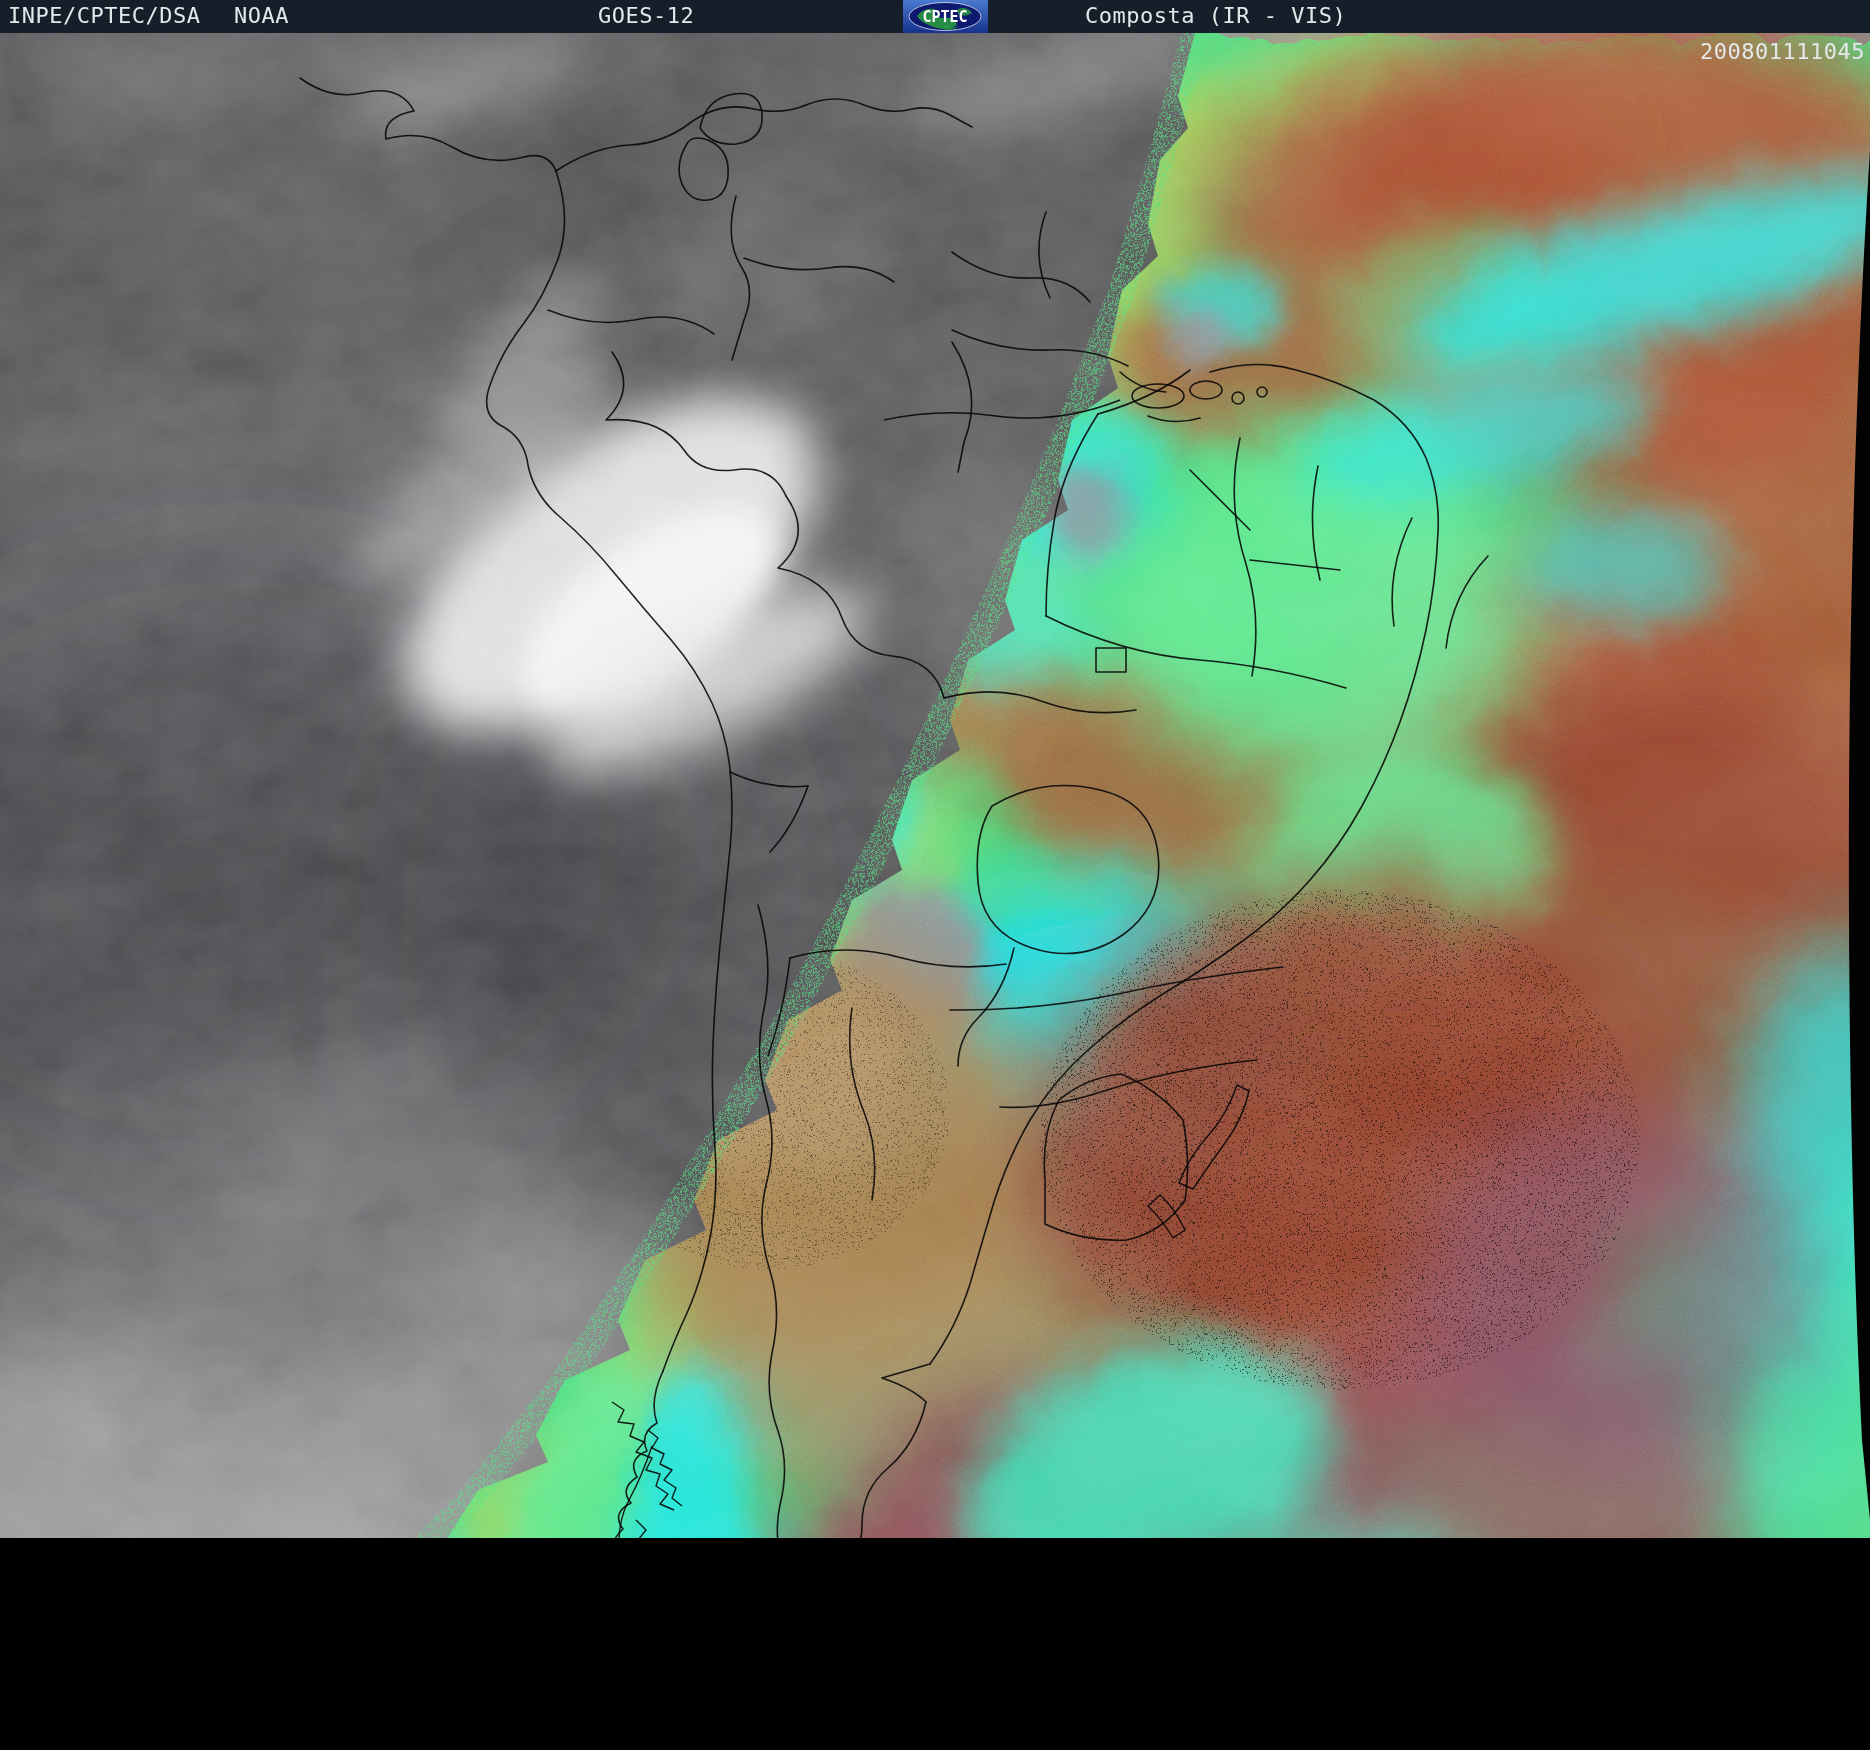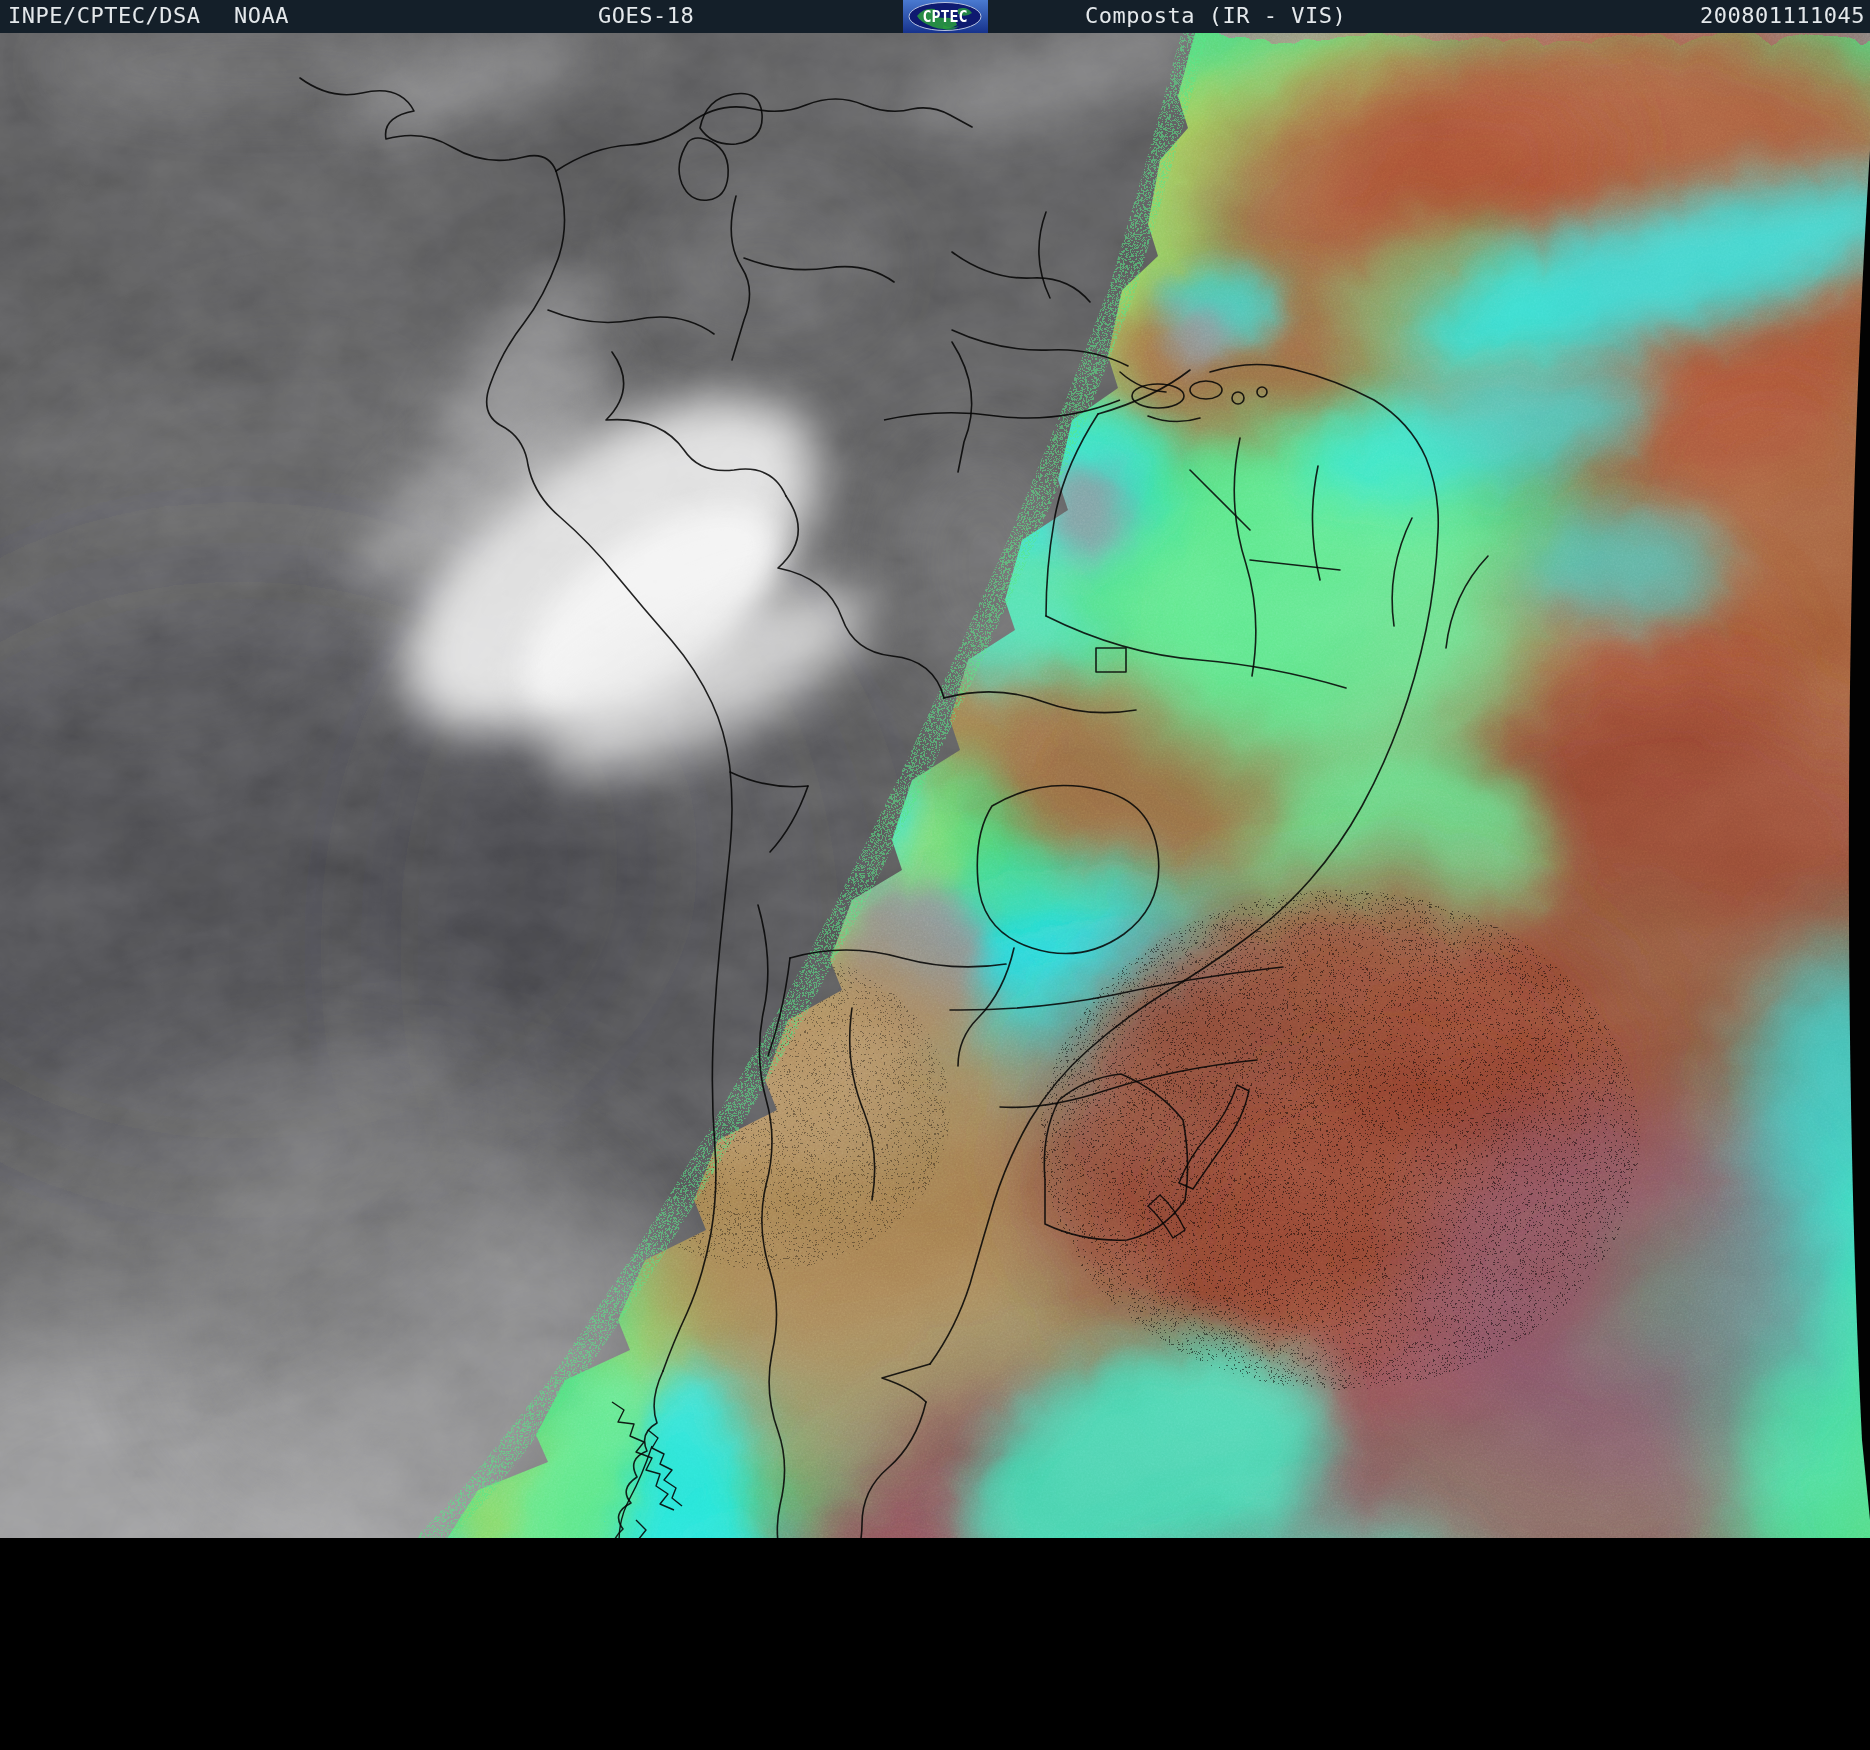--- a/index.html
+++ b/index.html
@@ -14,35 +14,35 @@
   }
   html,body{margin:0;padding:0;background:#000;}
   #screen{position:relative;width:1870px;height:1538px;background:#000;overflow:hidden;
           font-family:"DejaVu Sans Mono","Liberation Mono",monospace;}
   #topbar{position:absolute;left:0;top:0;width:1870px;height:33px;background:var(--header_bg);z-index:5;}
   .hlabel{position:absolute;top:3px;font-size:22px;color:var(--header_fg);white-space:pre;letter-spacing:0.5px;}
   #lbl-agency{left:8px;}
   #lbl-network{left:234px;}
   #lbl-satellite{left:598px;}
   #lbl-product{left:1085px;}
-  #lbl-timestamp{left:1700px;}
+  #lbl-timestamp{left:1700px;margin-top:36px;}
   #logo{position:absolute;left:903px;top:0;width:85px;height:33px;}
   #sat{position:absolute;left:0;top:33px;width:1870px;height:1717px;}
   .bl{fill:none;stroke:var(--border_line);stroke-width:1.6;stroke-linejoin:round;stroke-linecap:round;opacity:.88;}
   .blf{fill:none;stroke:var(--border_line);stroke-width:1.4;stroke-linejoin:round;opacity:.9;}
 </style>
 </head>
 <body>
 
 <div id="screen">
 
   <div id="topbar">
     <span class="hlabel" id="lbl-agency">INPE/CPTEC/DSA</span>
     <span class="hlabel" id="lbl-network">NOAA</span>
-    <span class="hlabel" id="lbl-satellite">GOES-18</span>
+    <span class="hlabel" id="lbl-satellite">GOES-12</span>
     <svg id="logo" viewBox="0 0 85 33">
       <defs>
         <linearGradient id="logograd" x1="0" y1="0" x2="0" y2="1">
           <stop offset="0" stop-color="var(--logo_bg1)"></stop>
             <stop offset="1" stop-color="var(--logo_bg2)"></stop>
         </linearGradient>
       </defs>
       <rect x="0" y="0" width="85" height="33" fill="url(#logograd)"></rect>
       <ellipse cx="42" cy="16.5" rx="36" ry="14" fill="var(--logo_globe)" stroke="#b8c4e0" stroke-width="1"></ellipse>
       <path d="M14,16 q7,-9 18,-7 q-2,9 9,9 q11,-2 13,7 q-11,7 -24,2 q-13,-5 -16,-11 z" fill="var(--logo_land)" opacity=".85"></path>

